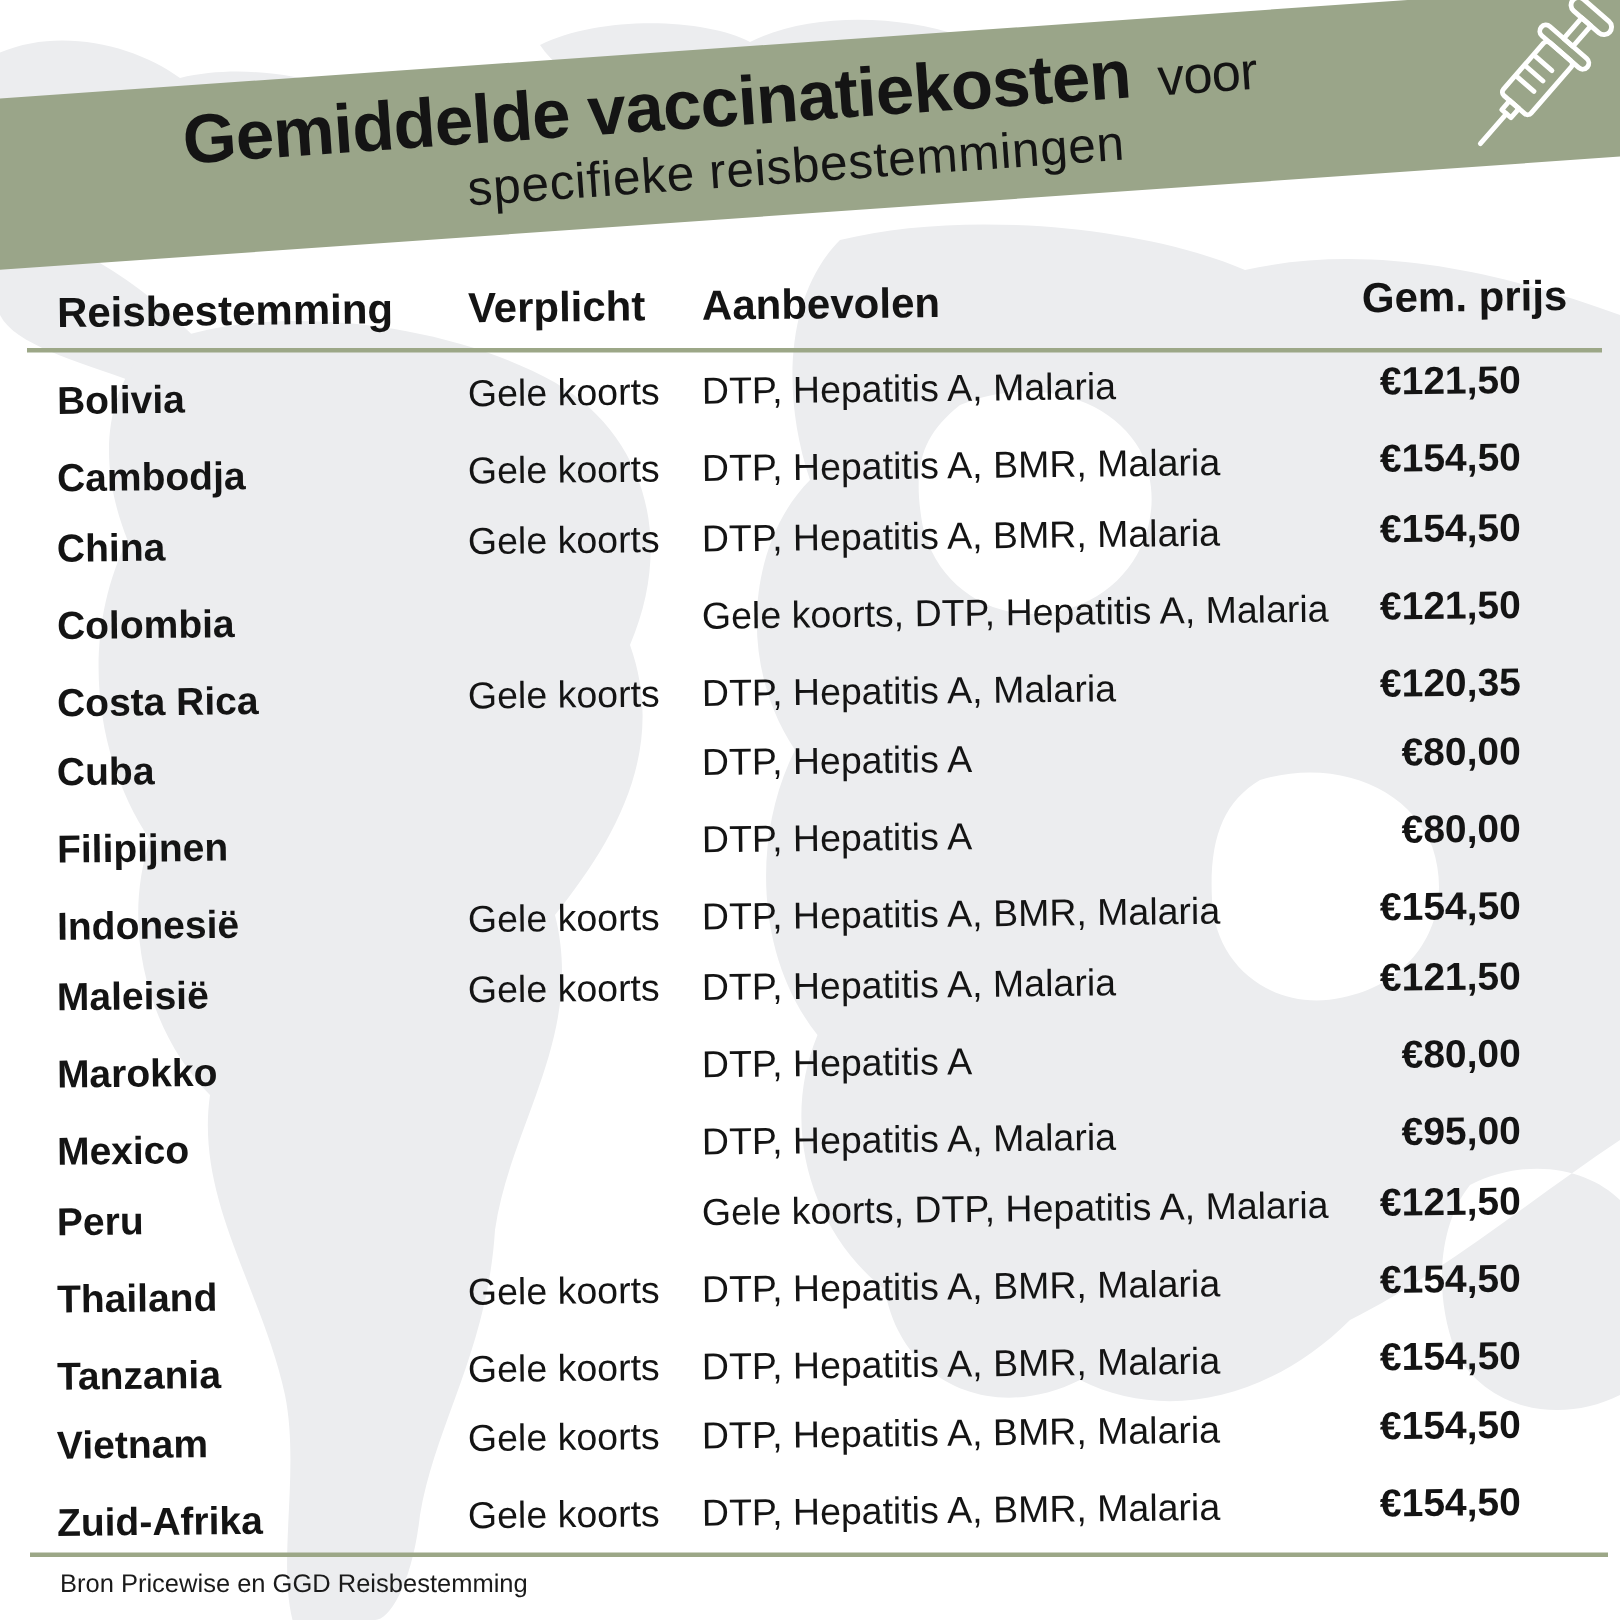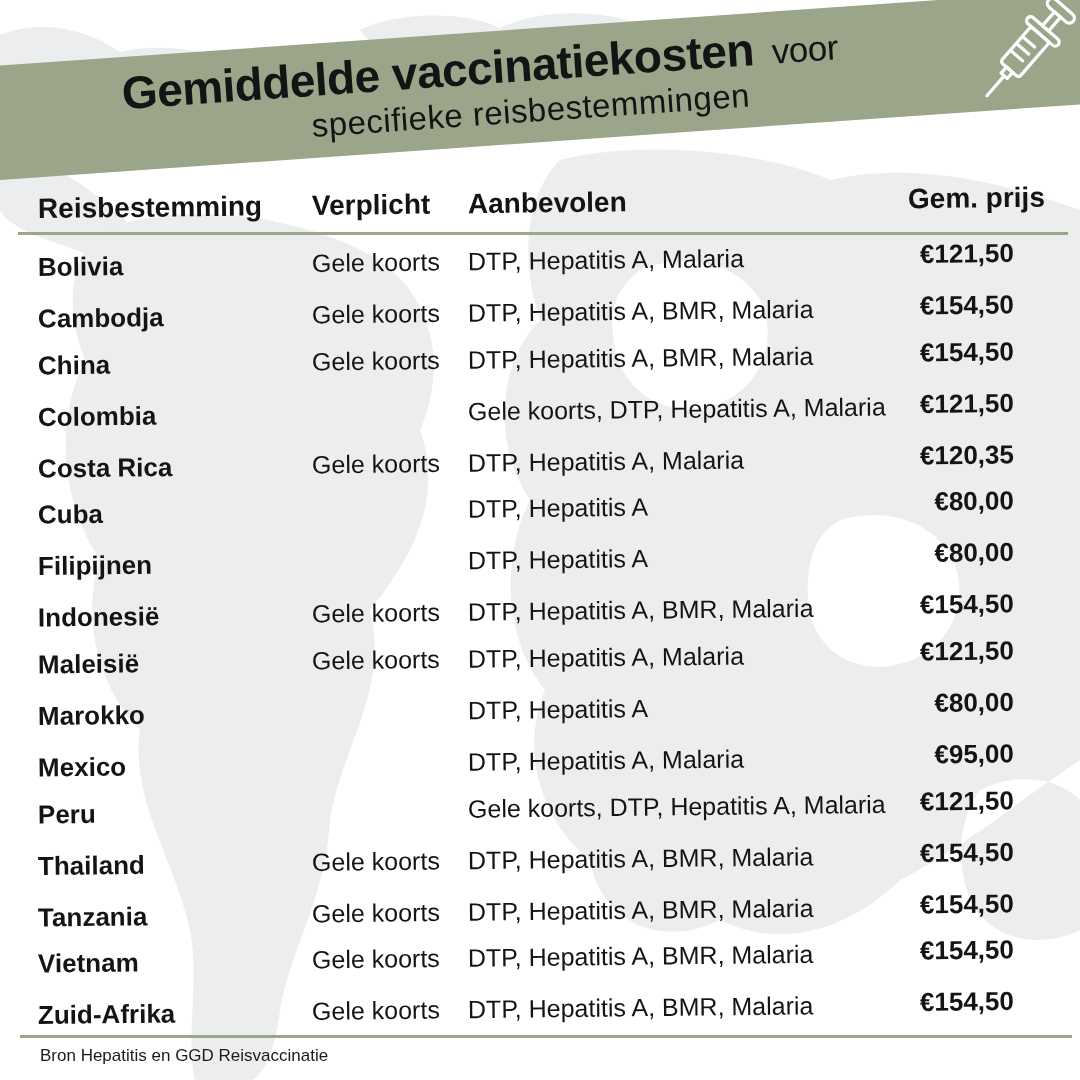--- a/index.html
+++ b/index.html
@@ -204,14 +204,14 @@
         <div class="row">
           <div class="c-dest">Zuid-Afrika</div>
           <div class="c-req">Gele koorts</div>
           <div class="c-rec">DTP, Hepatitis A, BMR, Malaria</div>
           <div class="c-price">€154,50</div>
         </div>
       </div>
   </div>
 
   <div class="bottomline"></div>
-  <div class="source">Bron Hepatitis en GGD Reisvaccinatie</div>
+  <div class="source">Bron Pricewise en GGD Reisbestemming</div>
 </div>
 
 </body></html>

